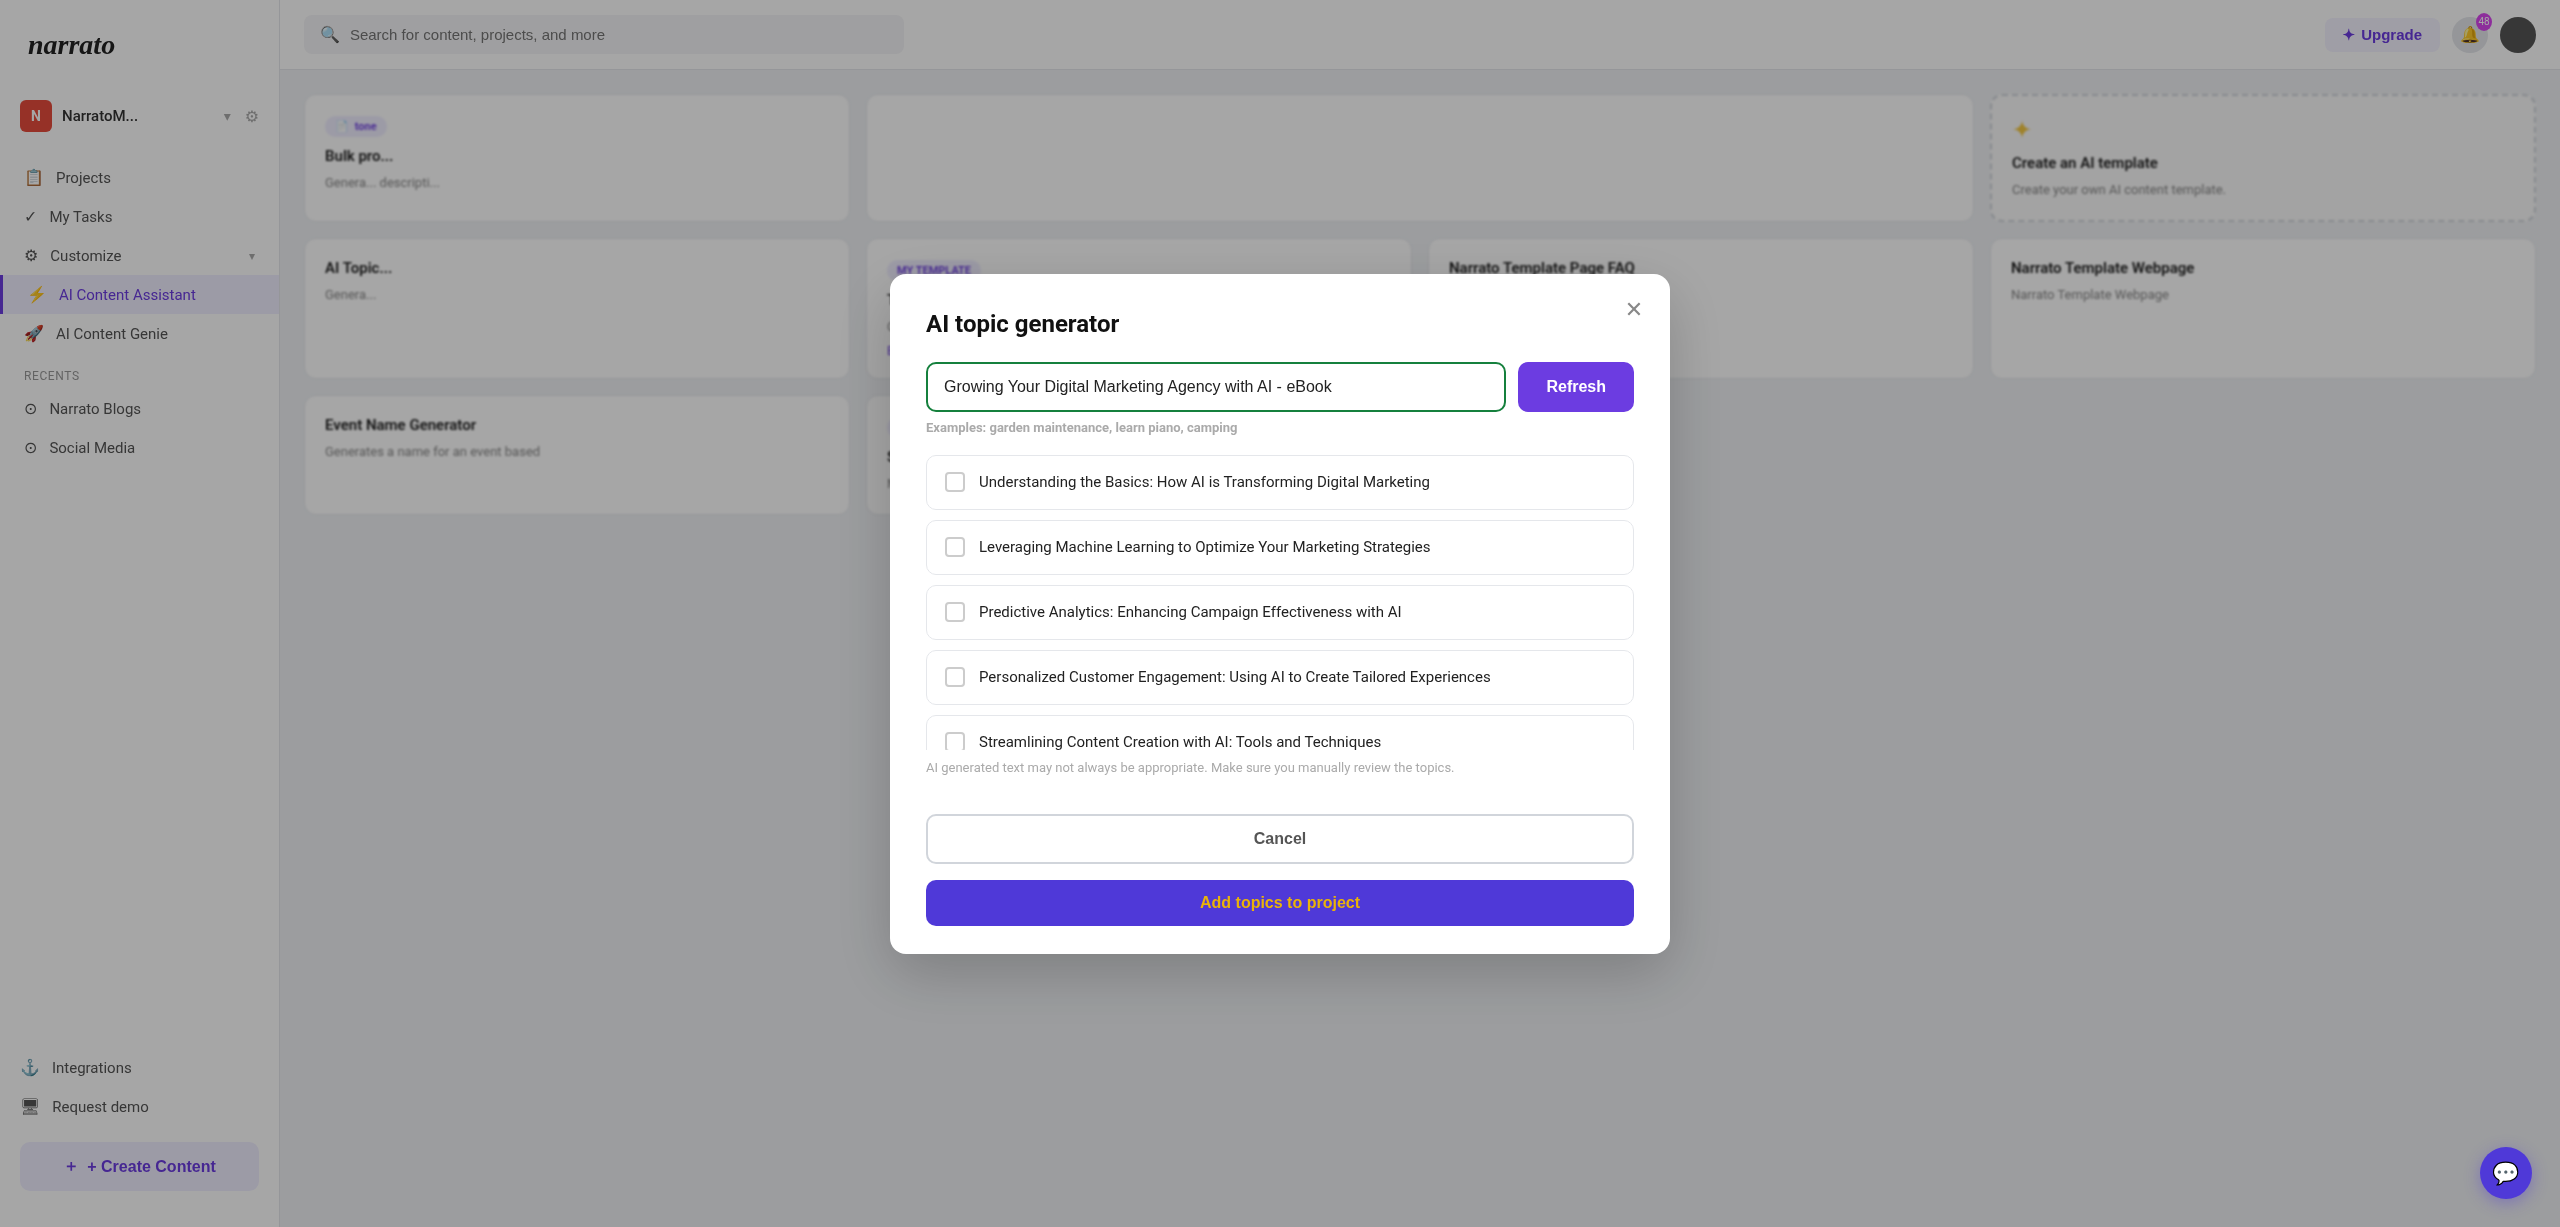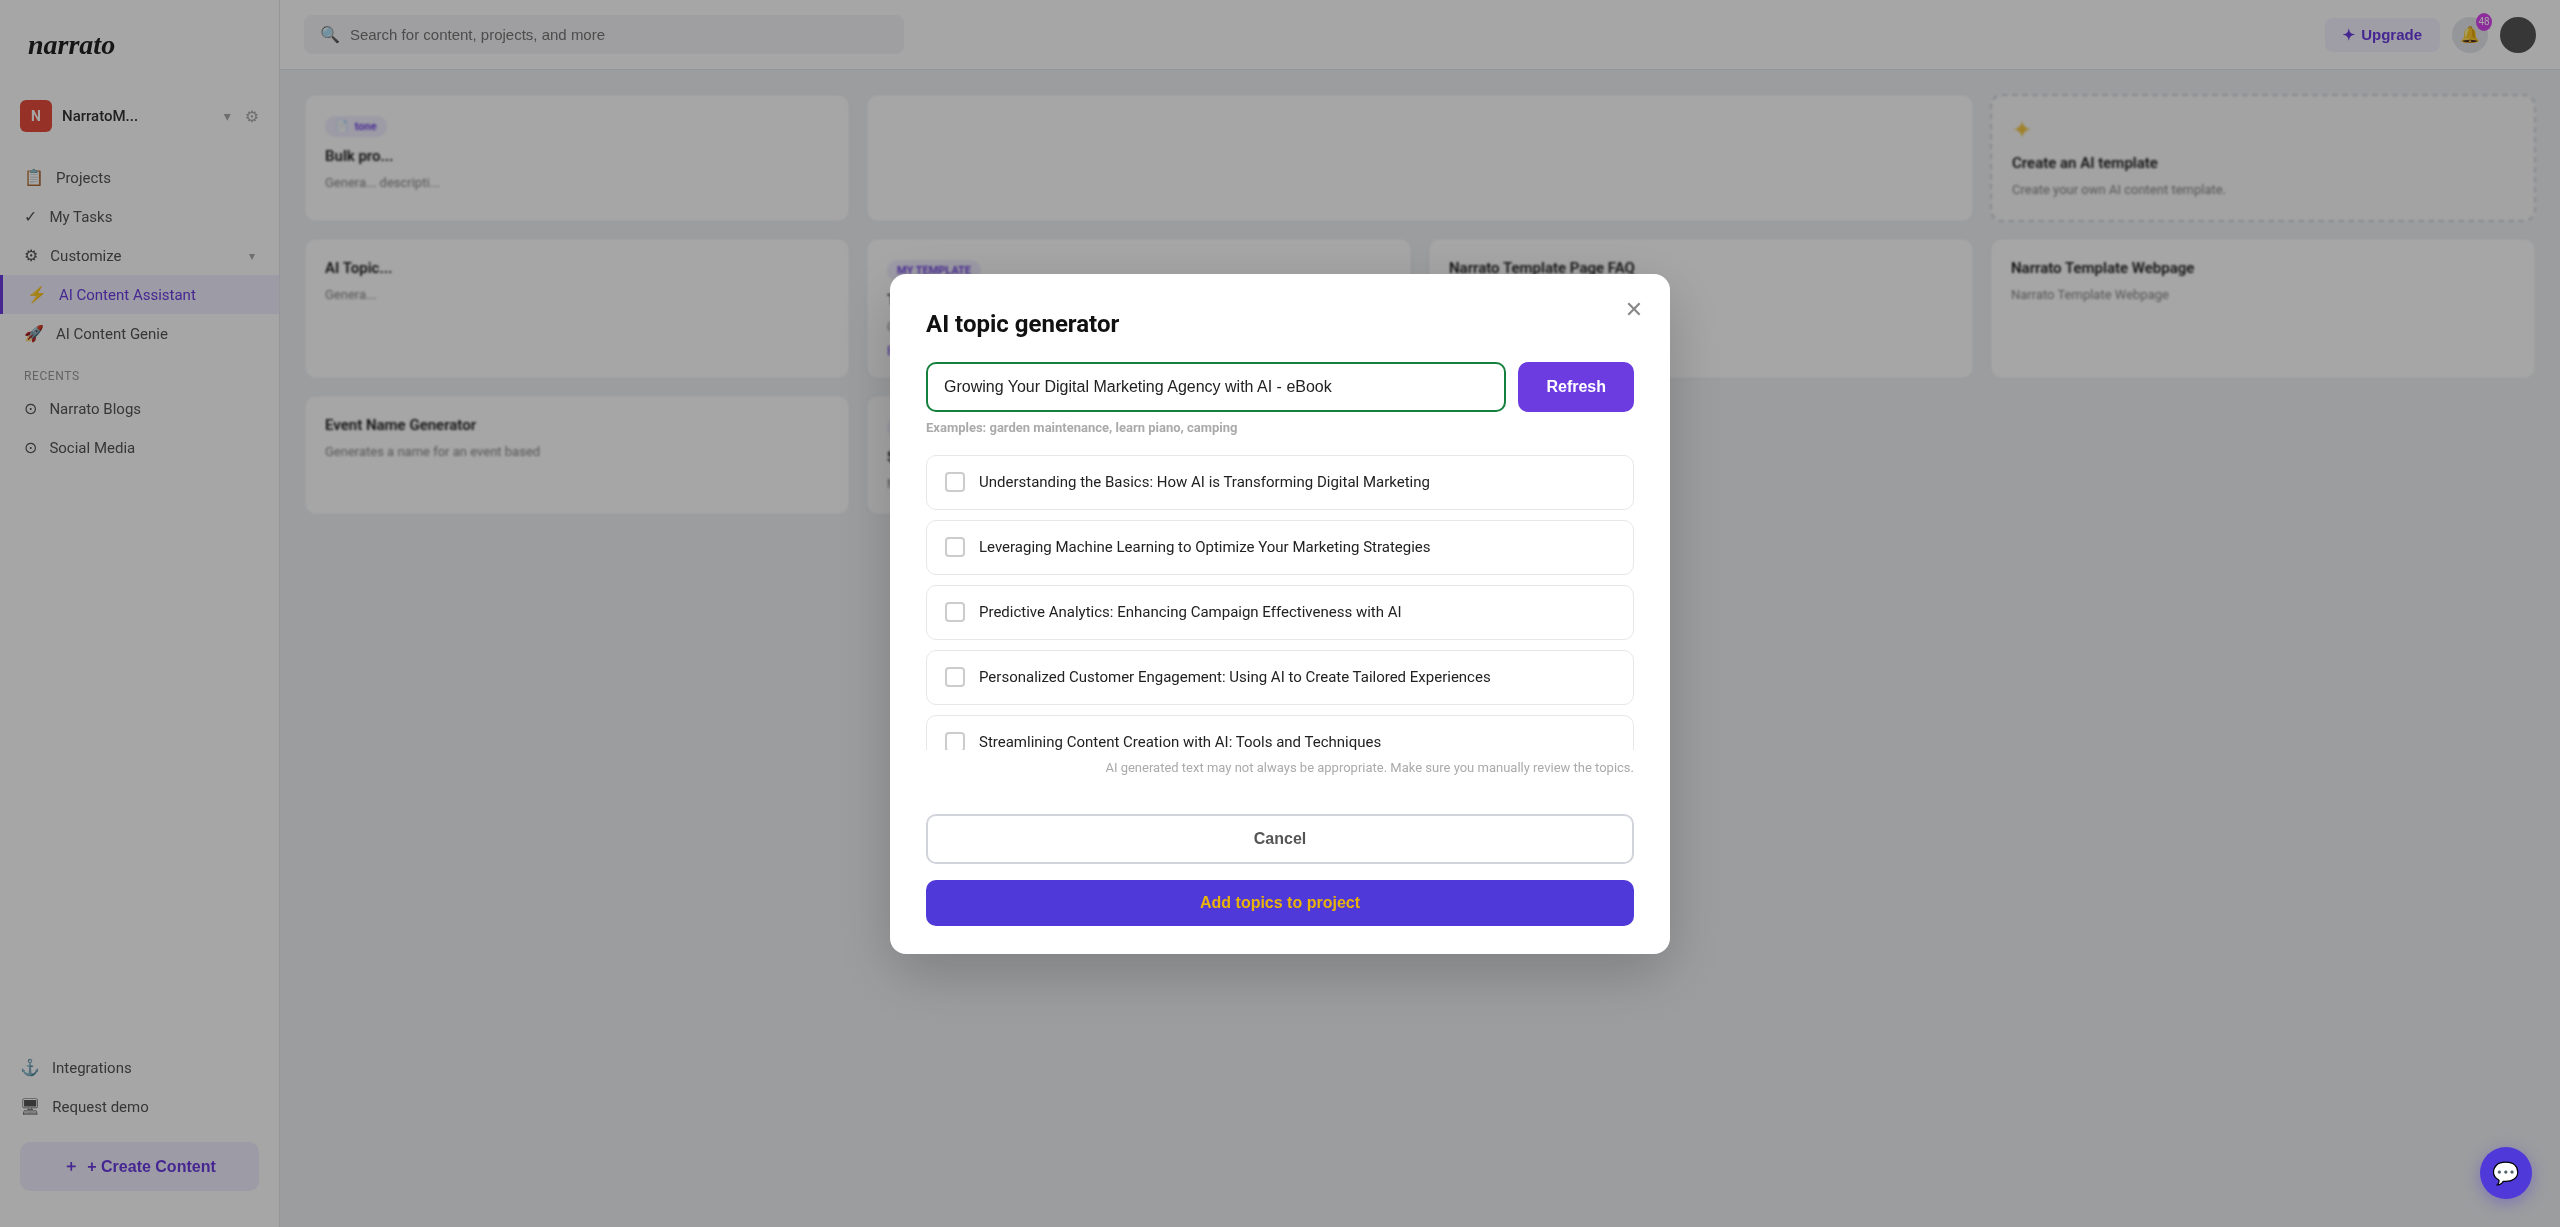--- a/index.html
+++ b/index.html
@@ -273,21 +273,20 @@
       background: #fff;
     }
     .topic-text {
       font-size: 15px; color: #222; line-height: 1.4;
     }
     .ai-disclaimer {
       font-size: 13px;
       color: #aaa;
       margin-bottom: 36px;
       line-height: 1.5;
-      text-align: right;
     }
     .modal-actions {
       display: flex; justify-content: center; gap: 16px; flex-direction: column;
     }
     .cancel-btn {
       background: #fff;
       border: 2px solid #d1d5db;
       border-radius: 10px;
       padding: 14px 32px;
       font-size: 16px;

